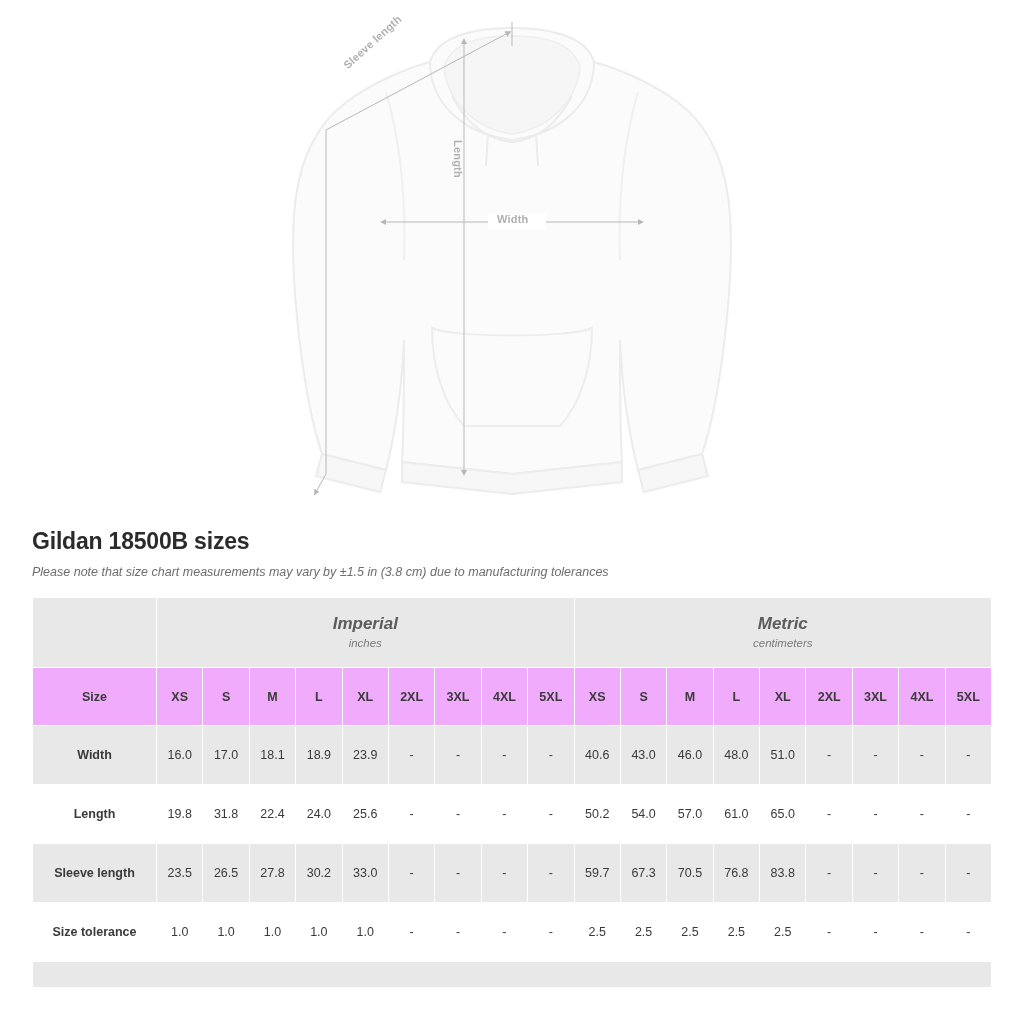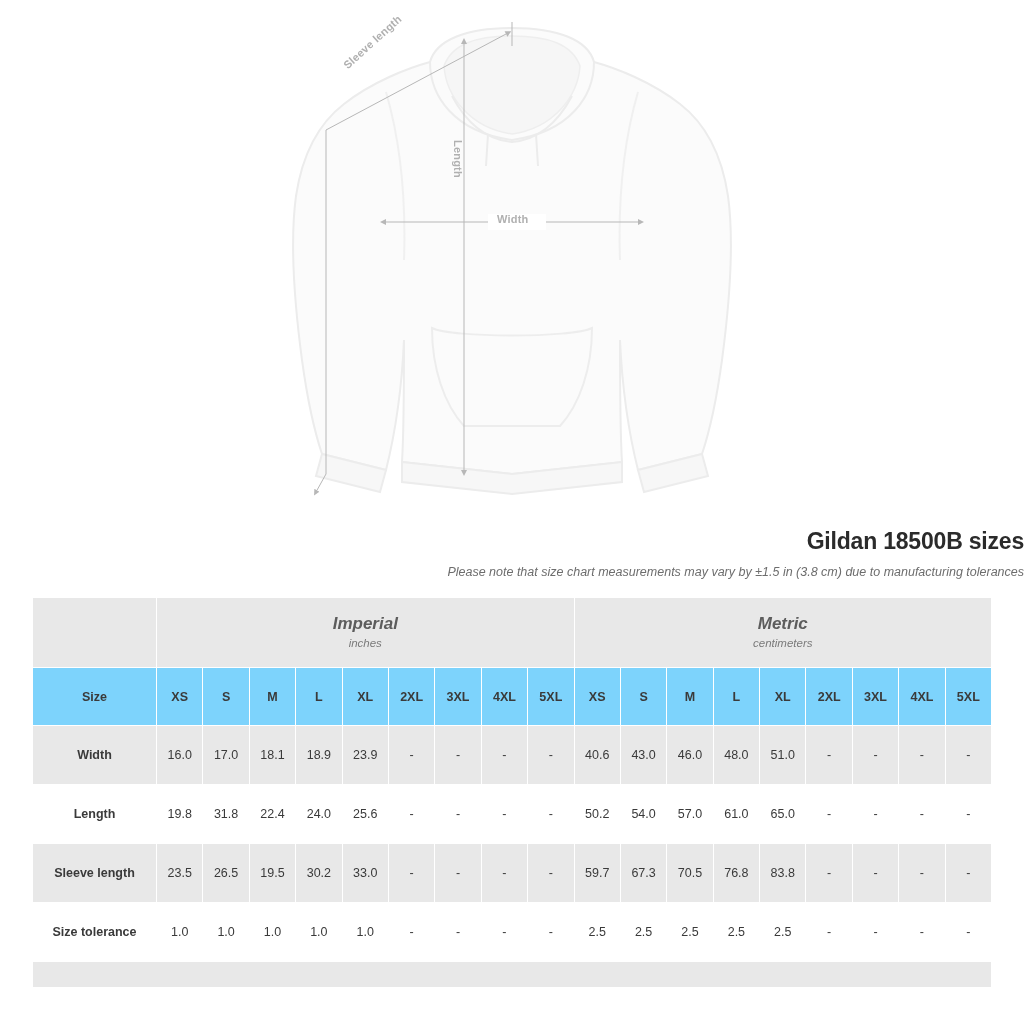--- a/index.html
+++ b/index.html
@@ -50,22 +50,23 @@
     transform: rotate(90deg);
     transform-origin: left top;
   }
   .dim-label.width {
     left: 497px;
     top: 213px;
   }
 
   
   .title-block {
-    text-align: right;
+    text-align: left;
     margin-top: 18px;
+    margin-left: 32px;
   }
   .chart-title {
     font-size: 23px;
     font-weight: bold;
     color: #2b2b2b;
     margin: 0;
     letter-spacing: -0.2px;
   }
   .chart-note {
     font-size: 12.5px;
@@ -106,21 +107,21 @@
   }
   .unit-sub {
     font-size: 11.5px;
     font-style: italic;
     color: #7a7a7a;
     line-height: 1.6;
   }
 
   
   .head-row td {
-    background: #7dd3fc;
+    background: #f0abfc;
     height: 58px;
     font-weight: bold;
     font-size: 12.5px;
     color: #3a3a3a;
   }
   .head-row td.rowlabel {
     font-weight: bold;
   }
 
   tr.data-row td {
@@ -324,21 +325,21 @@
           <td>-</td>
           <td>-</td>
           <td>-</td>
           <td>-</td>
         </tr>
 
         <tr class="data-row shaded">
           <td class="rowlabel">Sleeve length</td>
           <td>23.5</td>
           <td>26.5</td>
-          <td>19.5</td>
+          <td>27.8</td>
           <td>30.2</td>
           <td>33.0</td>
           <td>-</td>
           <td>-</td>
           <td>-</td>
           <td>-</td>
           <td>59.7</td>
           <td>67.3</td>
           <td>70.5</td>
           <td>76.8</td>

